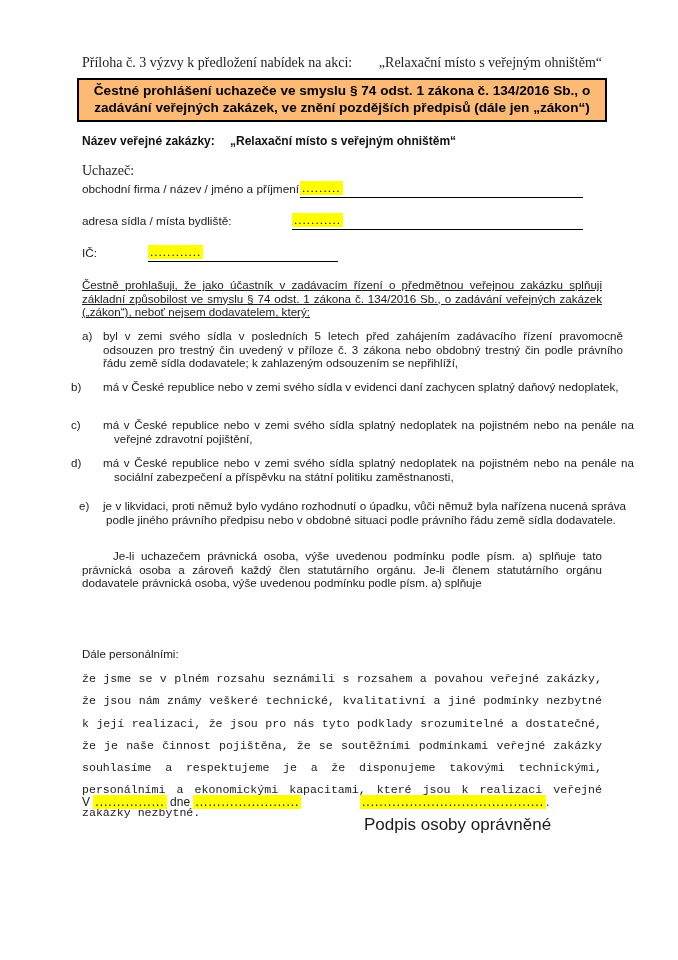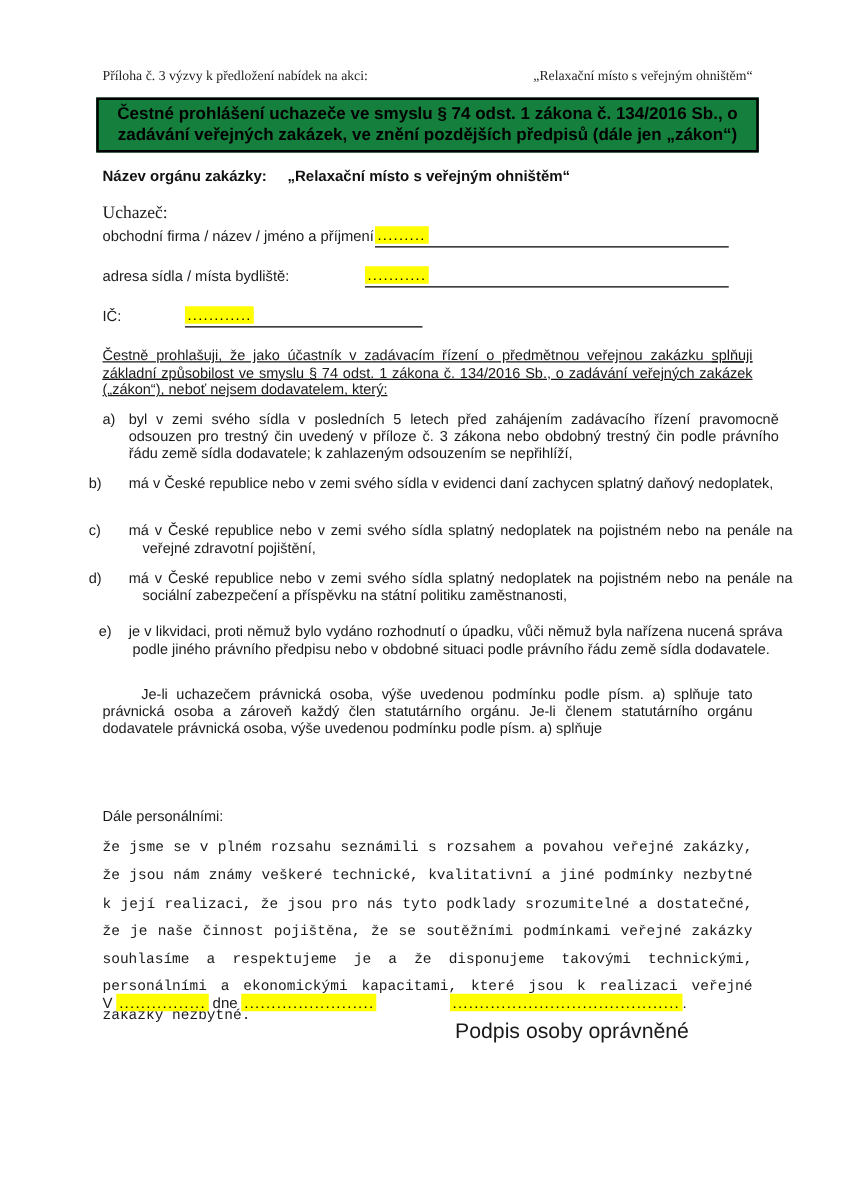--- a/index.html
+++ b/index.html
@@ -2,23 +2,23 @@
 <html lang="cs"><head>
 <meta charset="utf-8">
 <style>
   html,body{margin:0;padding:0;background:#ffffff;}
   .page{position:relative;width:678px;height:960px;background:#ffffff;color:#1a1a1a;
         font-family:"Liberation Sans","DejaVu Sans",sans-serif;overflow:hidden;}
   .content{position:absolute;left:82px;top:0;width:520px;}
   .abs{position:absolute;left:0;width:520px;}
 
   .doc-ref{top:55px;display:flex;justify-content:space-between;
-           font-family:"Liberation Serif","DejaVu Serif",serif;font-size:11px;color:#1f1f1f;}
+           font-family:"Liberation Serif","DejaVu Serif",serif;font-size:14px;color:#1f1f1f;}
 
-  .header-box{top:78px;left:-5px;width:530px;box-sizing:border-box;background:#15803d;
+  .header-box{top:78px;left:-5px;width:530px;box-sizing:border-box;background:#fdba74;
               border:2px solid #000;padding:3px 6px 4px 6px;text-align:center;
               font-weight:bold;font-size:13.6px;line-height:16.5px;color:#000;}
 
   .nazev{top:134px;display:flex;font-size:12px;font-weight:bold;color:#111;}
   .nazev .lbl{width:148px;flex:none;}
 
   .uchazec{top:163px;font-family:Liberation Serif, serif;font-size:14px;color:#1f1f1f;}
 
   .field-row{height:17px;font-size:11.8px;}
   .field-row .flabel{position:absolute;left:0;top:1px;}
@@ -63,21 +63,21 @@
     <div class="abs doc-ref">
       <span>Příloha č. 3 výzvy k předložení nabídek na akci:</span>
       <span>„Relaxační místo s veřejným ohništěm“</span>
     </div>
 
     <div class="abs header-box">
       <span>Čestné prohlášení uchazeče ve smyslu § 74 odst. 1 zákona č. 134/2016 Sb., o zadávání veřejných zakázek, ve znění pozdějších předpisů (dále jen „zákon“)</span>
     </div>
 
     <div class="abs nazev">
-      <span class="lbl">Název orgánu zakázky:</span>
+      <span class="lbl">Název veřejné zakázky:</span>
       <span>„Relaxační místo s veřejným ohništěm“</span>
     </div>
 
     <div class="abs uchazec">Uchazeč:</div>
 
     <div class="abs field-row row1">
       <span class="flabel">obchodní firma / název / jméno a příjmení:</span>
       <span class="field"><span class="hl">.........</span></span>
     </div>
 

